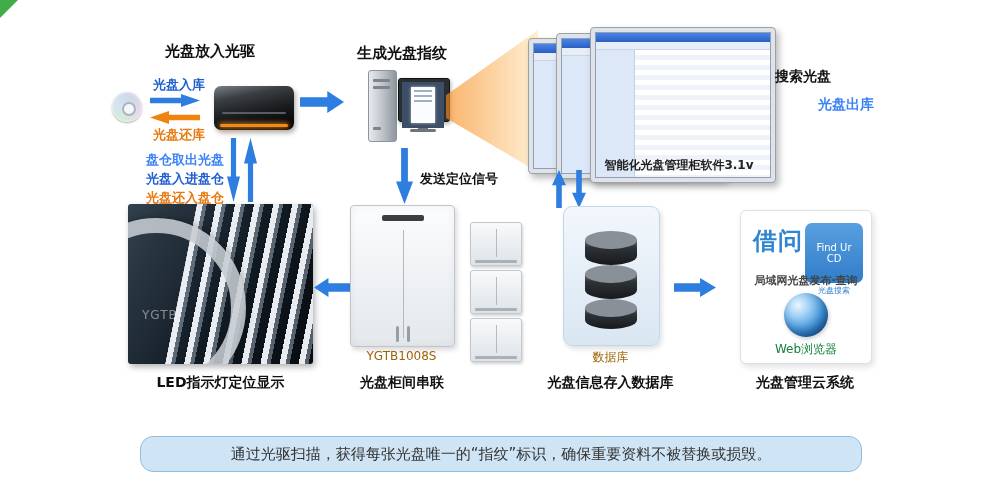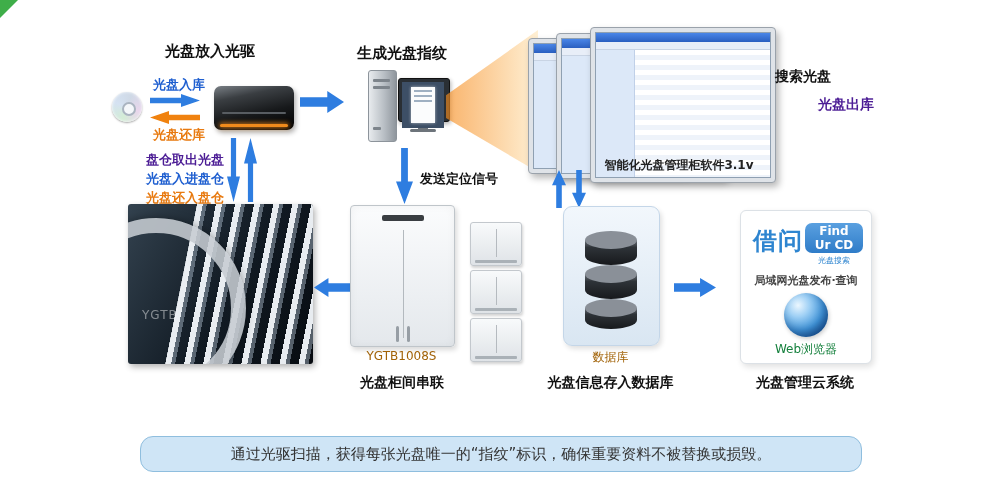--- a/index.html
+++ b/index.html
@@ -12,21 +12,21 @@
   .bold{font-weight:bold;}
 
   
   .sec-title{font-size:15px;font-weight:bold;color:#111;}
   .caption{font-size:14px;font-weight:bold;color:#111;}
   .small-label{font-size:12px;color:#a16207;}
 
   
   .lbl-blue{color:#1f5fd0;font-weight:bold;font-size:13px;}
   .lbl-orange{color:#e87a10;font-weight:bold;font-size:13px;}
-  .lbl-green{color:#4c1d95;font-weight:bold;font-size:13px;}
+  .lbl-green{color:#3b82f6;font-weight:bold;font-size:13px;}
 
   
   .arrow{position:absolute;background:#2e7de0;}
   .arrow.orange{background:#f0820f;}
   .ar-right{clip-path:polygon(0 28%,62% 28%,62% 0,100% 50%,62% 100%,62% 72%,0 72%);}
   .ar-left{clip-path:polygon(100% 28%,38% 28%,38% 0,0 50%,38% 100%,38% 72%,100% 72%);}
   .ar-down{clip-path:polygon(30% 0,70% 0,70% 60%,100% 60%,50% 100%,0 60%,30% 60%);}
   .ar-up{clip-path:polygon(30% 100%,70% 100%,70% 40%,100% 40%,50% 0,0 40%,30% 40%);}
 
   
@@ -101,21 +101,21 @@
 
   
   .db-panel{width:95px;height:138px;border-radius:9px;border:1px solid #c4d6e8;
       background:linear-gradient(180deg,#f2f7fc,#d9e6f2);box-shadow:2px 3px 5px rgba(0,0,0,.12);}
 
   
   .cloud-box{width:130px;height:152px;background:#fff;border:1px solid #dcе1e6;border:1px solid #dce1e6;
       border-radius:6px;box-shadow:2px 3px 6px rgba(0,0,0,.12);}
   .cloud-brand{font-size:24px;font-weight:bold;color:#2e85d0;letter-spacing:1px;}
   .cloud-badge{display:inline-block;background:linear-gradient(#5aa0e0,#2f7cc8);color:#fff;
-      font-size:12px;padding:1px 6px;border-radius:7px;font-weight:bold;}
+      font-size:10px;padding:19px 6px;border-radius:7px;font-weight:normal;}
   .cloud-tagline{font-size:8px;color:#2e85d0;margin-top:2px;}
   .cloud-desc{font-size:11px;font-weight:bold;color:#444;}
   .globe{width:44px;height:44px;border-radius:50%;
       background:radial-gradient(circle at 32% 28%,#ecf7ff 0%,#9fd0f5 26%,#3f93d8 58%,#1c63a8 82%,#134a80 100%);
       box-shadow:inset -3px -5px 8px rgba(0,0,40,.28),1px 2px 4px rgba(0,0,0,.2);}
   .cloud-web{font-size:12px;color:#15803d;}
 
   
   .banner{width:720px;height:34px;background:#cfe5f6;border:1px solid #8fbede;border-radius:13px;
       font-size:15px;color:#333;line-height:34px;text-align:center;}
@@ -215,20 +215,21 @@
   <div class="abs bold" style="left:420px;top:170px;width:100px;font-size:13px;color:#111;">发送定位信号</div>
 
   <div class="abs arrow ar-up" style="left:552px;top:170px;width:14px;height:38px;"></div>
   <div class="abs arrow ar-down" style="left:572px;top:170px;width:14px;height:38px;"></div>
 
   <div class="abs led-photo" style="left:128px;top:204px;">
     <div class="led-stripes"></div>
     <div class="led-arc"></div>
     <div class="led-wm">YGTB</div>
   </div>
+  <div class="abs caption ctr" style="left:128px;top:374px;width:185px;">LED指示灯定位显示</div>
 
   <div class="abs arrow ar-left" style="left:314px;top:278px;width:38px;height:19px;"></div>
 
   <div class="abs cabinet" style="left:350px;top:205px;width:103px;height:140px;">
     <div class="cab-vent"></div>
     <div class="cab-door-line"></div>
     <div class="cab-handle" style="left:44%;top:120px;"></div>
     <div class="cab-handle" style="left:54%;top:120px;"></div>
   </div>
   <div class="abs small-label ctr" style="left:350px;top:349px;width:103px;">YGTB1008S</div>

